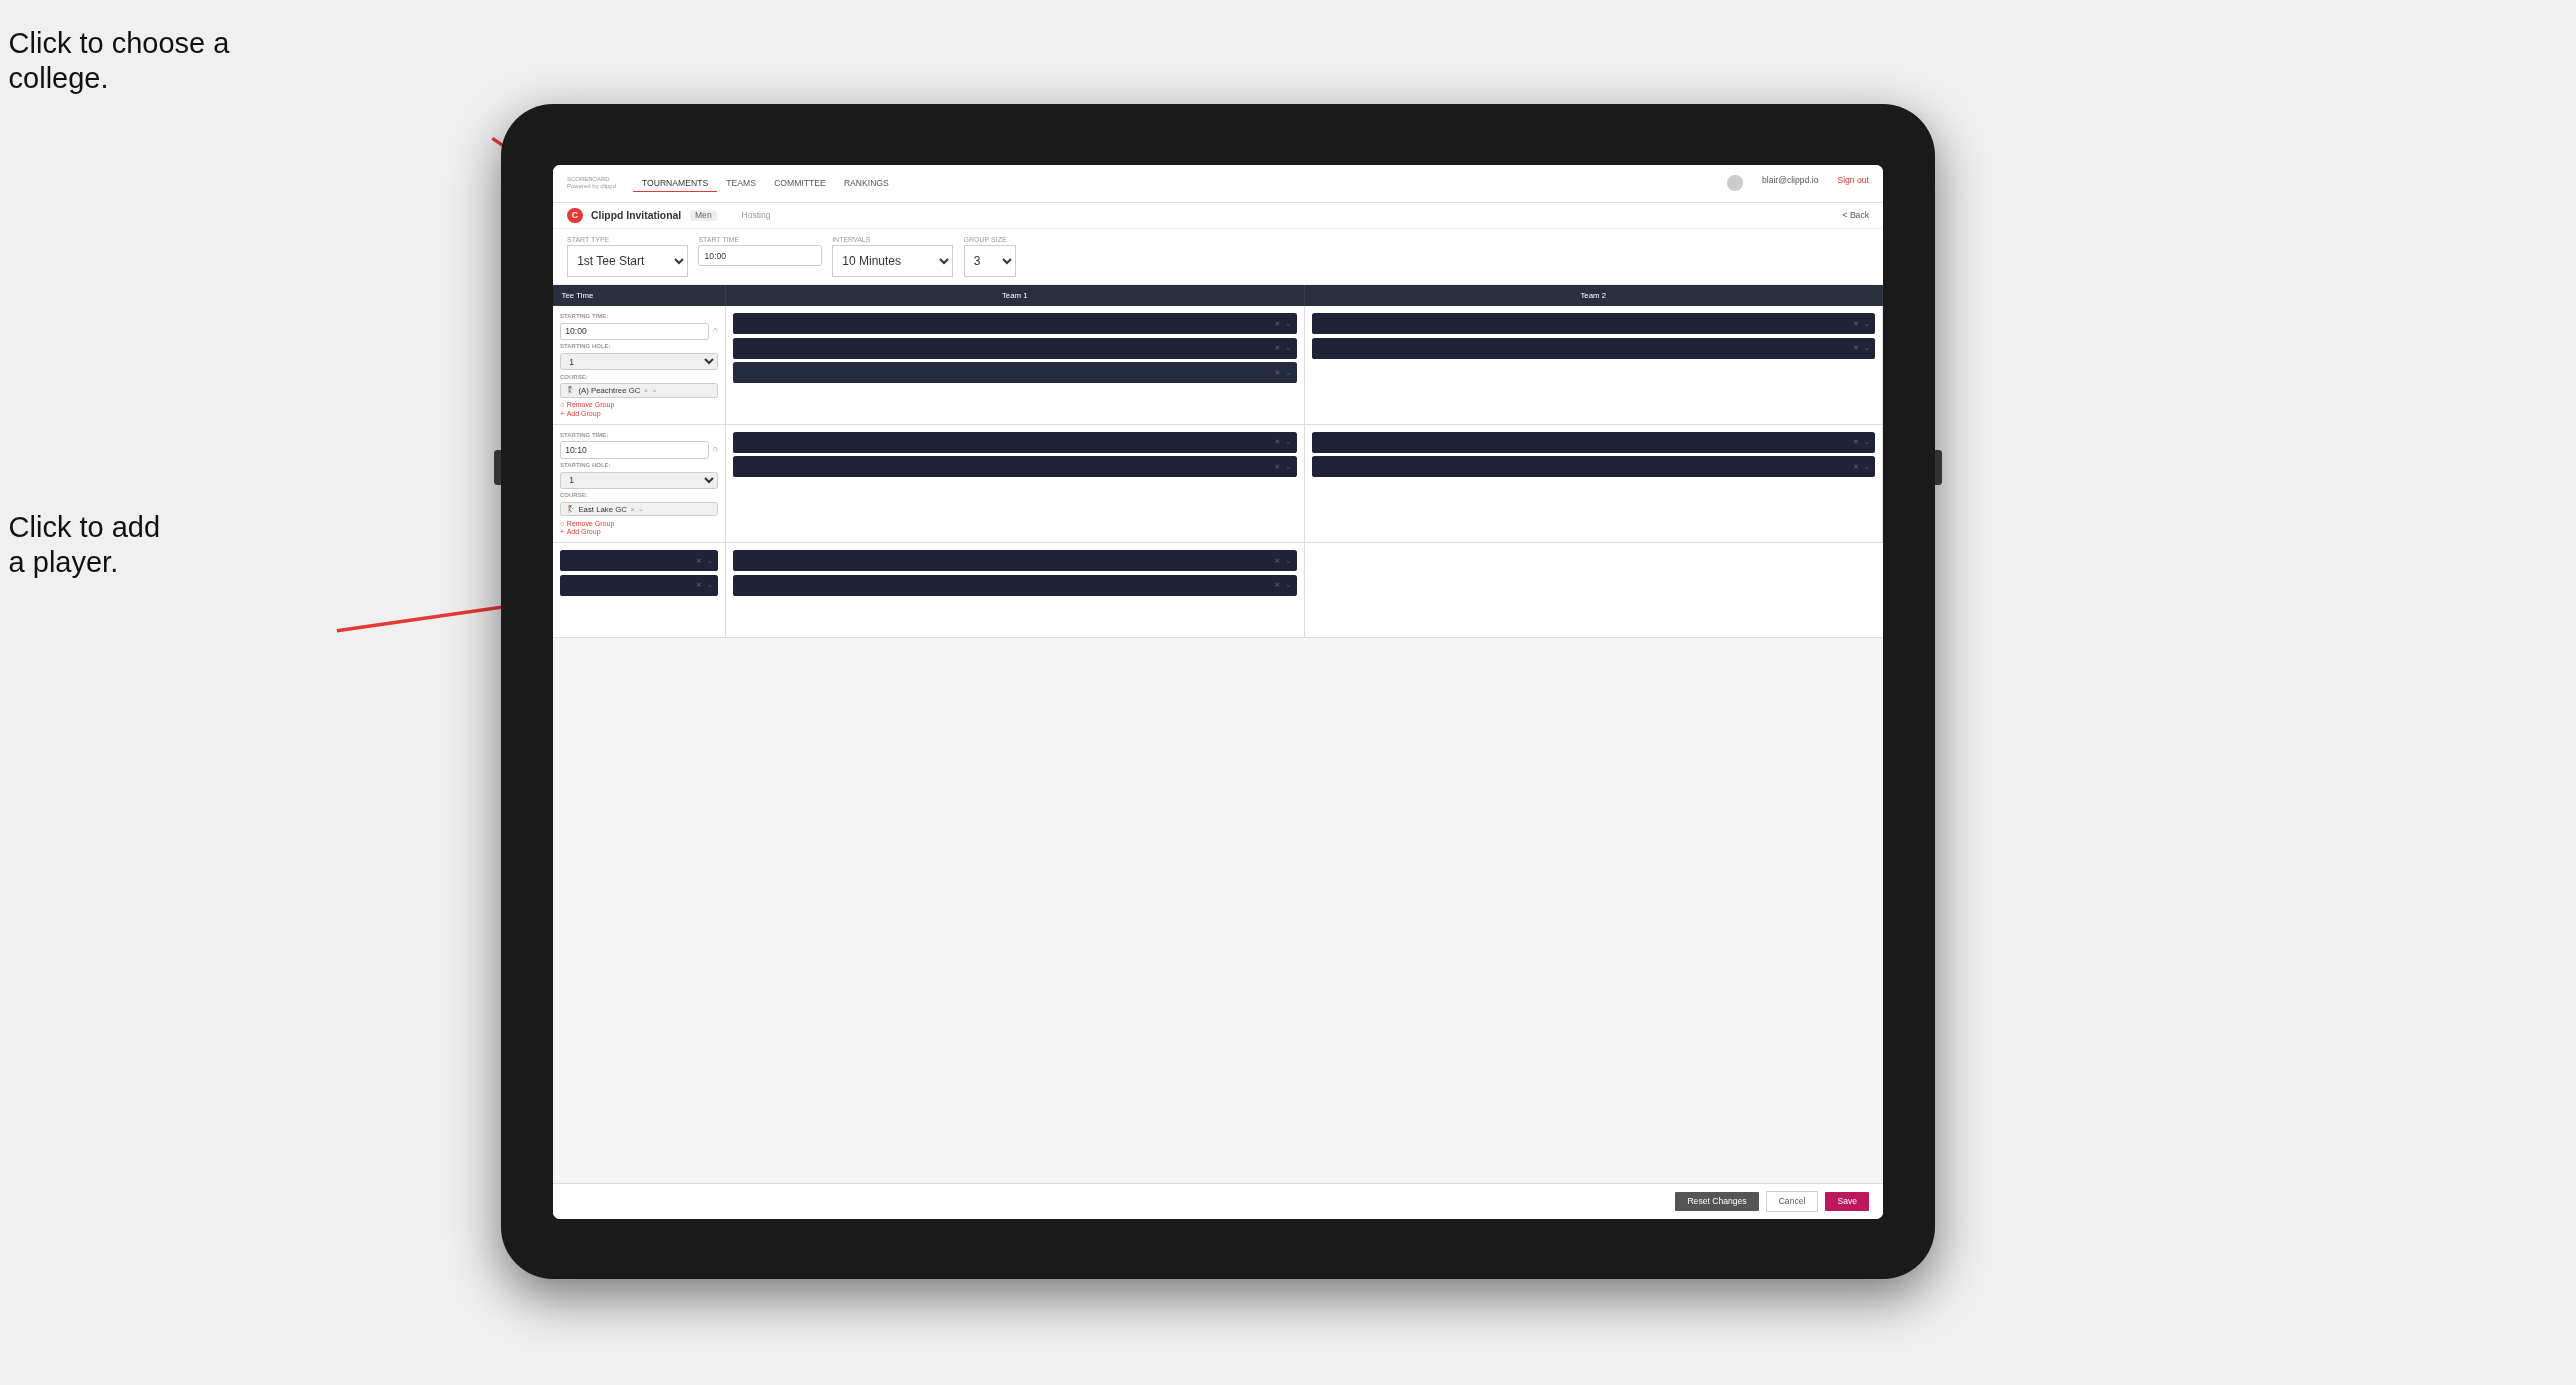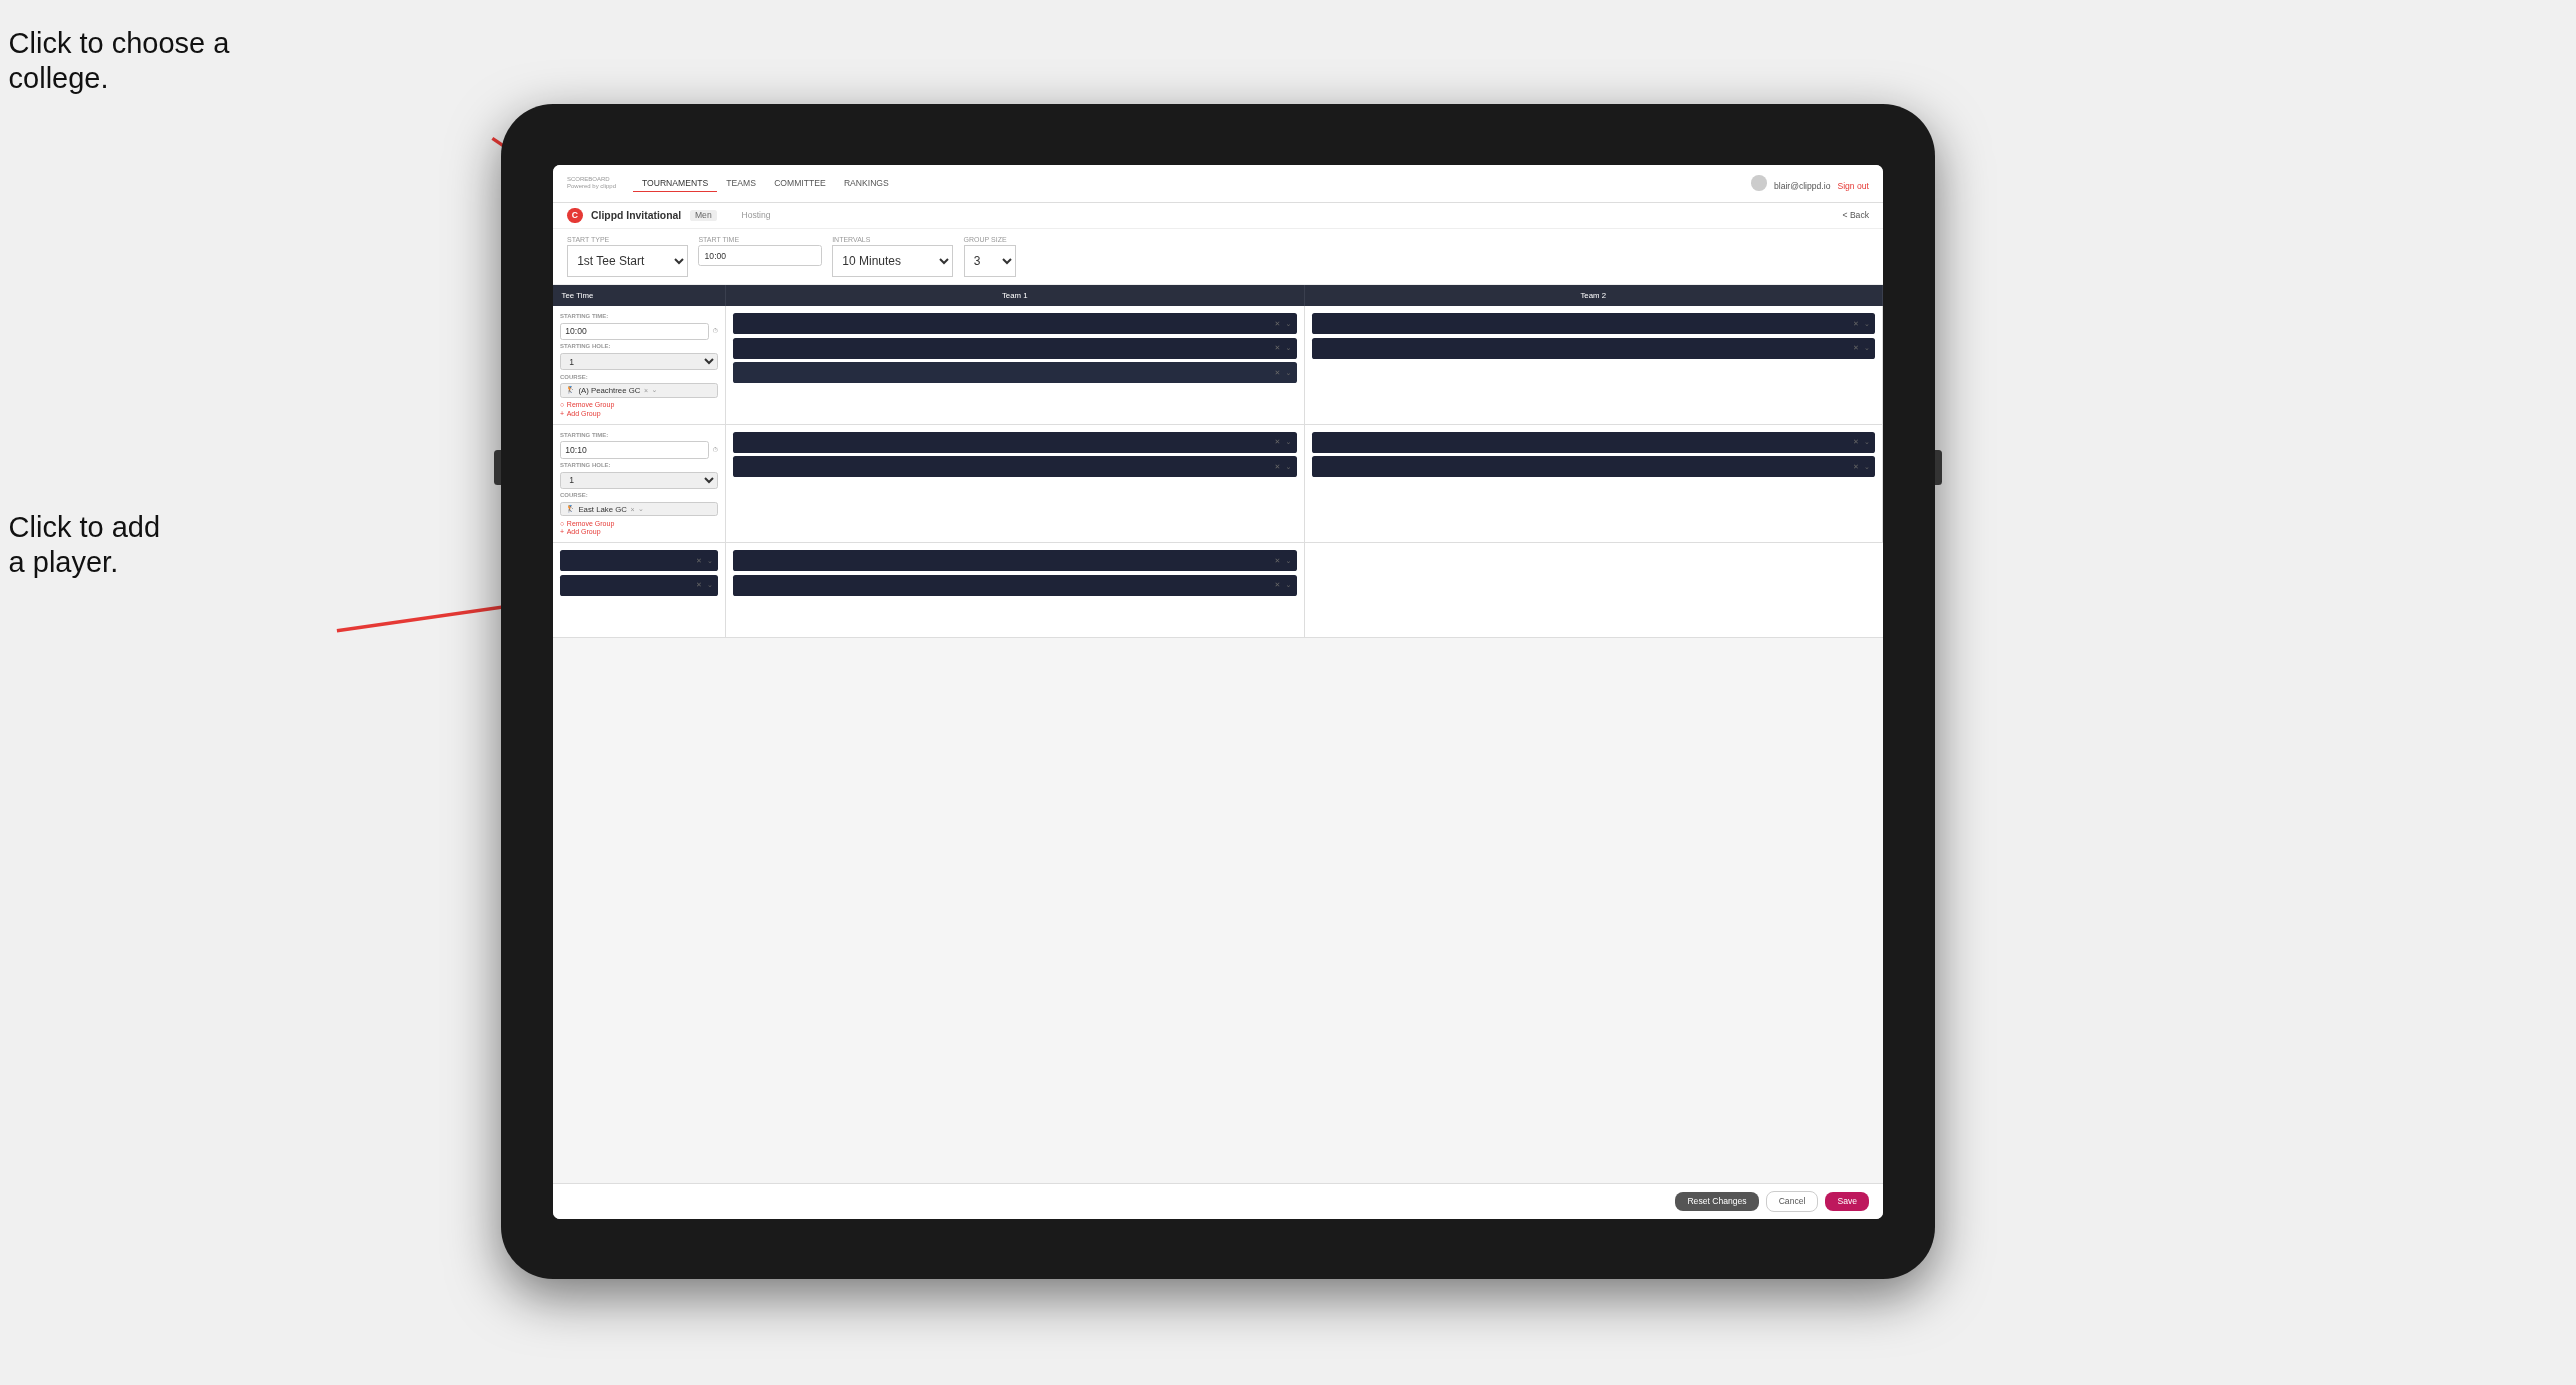--- a/index.html
+++ b/index.html
@@ -92,22 +92,22 @@
       border-bottom: 1.7px solid transparent;
     }
     .nav-link.active {
       color: #333;
       border-bottom: 1.7px solid #e53935;
     }
     .nav-user {
       font-size: 8.6px;
       color: #555;
       display: flex;
-      align-items: flex-end;
-      gap: 7px;
+      align-items: flex-start;
+      gap: 19px;
     }
     .nav-avatar {
       width: 15.5px;
       height: 15.5px;
       background: #ccc;
       border-radius: 50%;
     }
 
     
     .sub-header {
@@ -342,21 +342,21 @@
       align-items: center;
       gap: 7px;
       padding: 7px 14px;
       background: #fff;
       border-top: 0.9px solid #ddd;
       flex-shrink: 0;
     }
 
     .btn {
       padding: 4.3px 12px;
-      border-radius: 8px;
+      border-radius: 1px;
       font-size: 8.6px;
       cursor: pointer;
       border: none;
     }
 
     .btn-reset {
       background: #555;
       color: #fff;
     }
 

